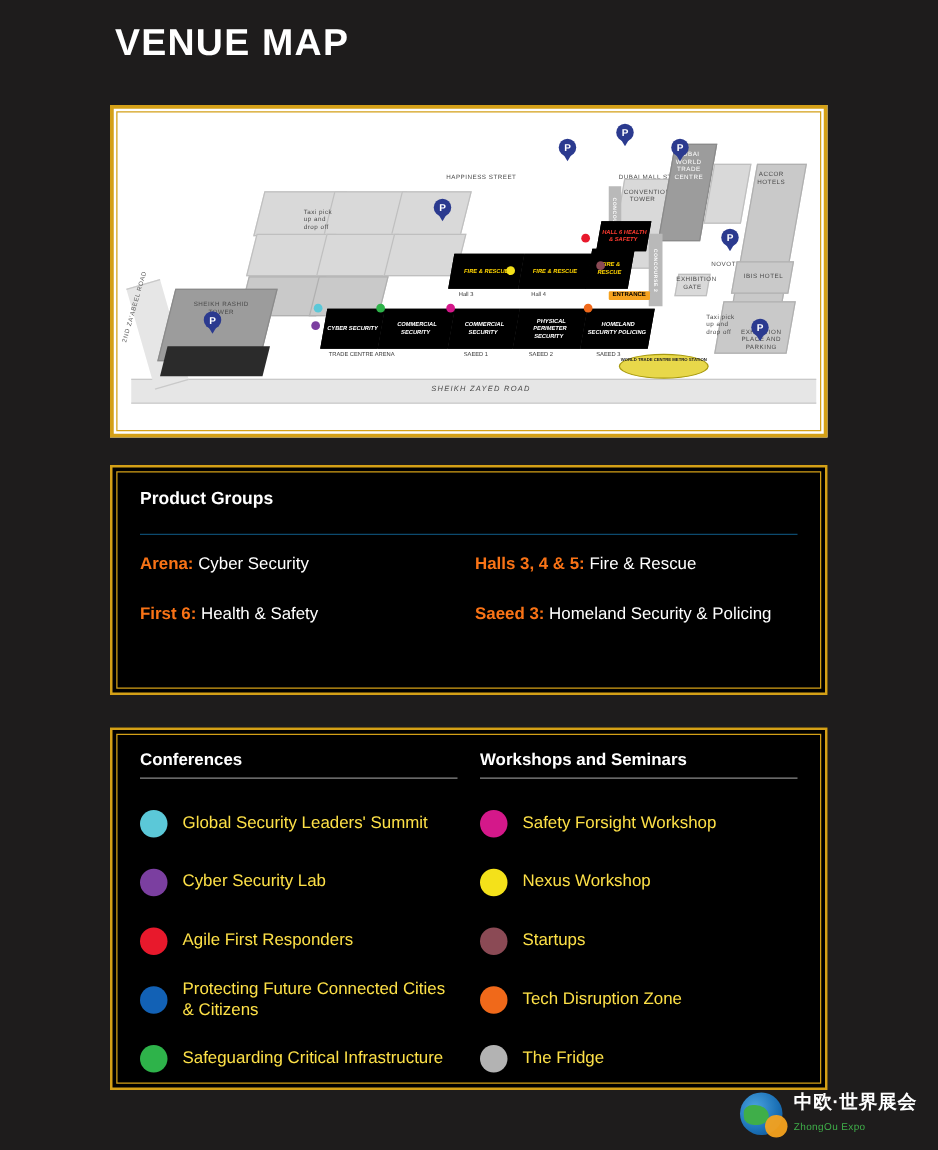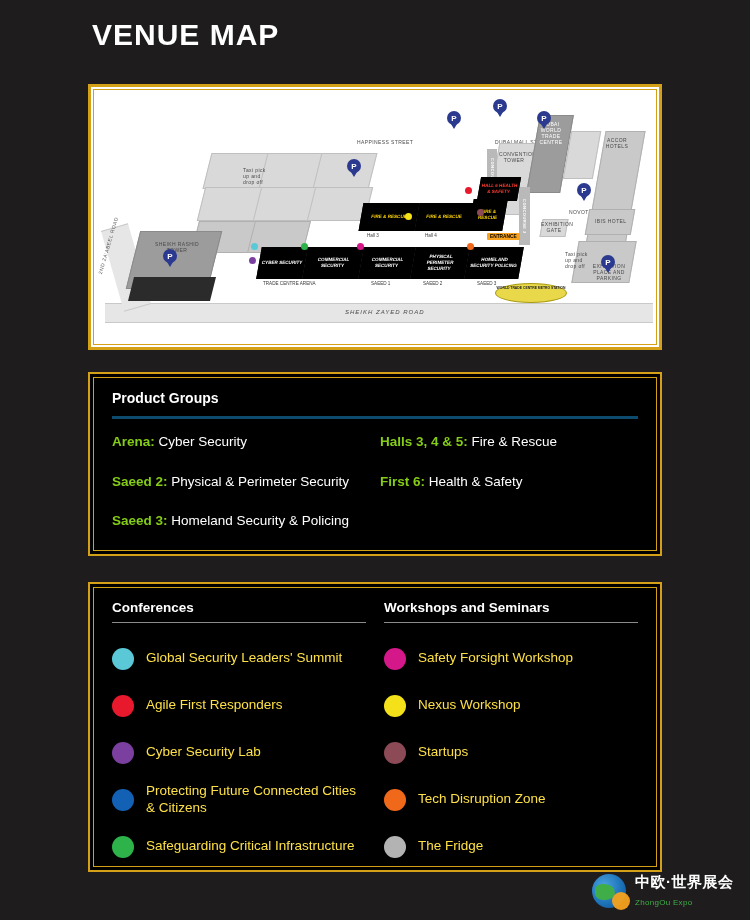--- a/index.html
+++ b/index.html
@@ -187,37 +187,37 @@
   .panel-pad {
     position: absolute;
     inset: 0;
     padding: 16px 22px;
     box-sizing: border-box;
   }
   .panel-heading {
     font-size: 14px;
     font-weight: bold;
     color: #ffffff;
-    padding-bottom: 10px;
-    border-bottom: 3px solid #0c4a6e;
+    padding-bottom: 21px;
+    border-bottom: 1px solid #0c4a6e;
     margin-bottom: 14px;
   }
   .pg-grid {
     display: grid;
     grid-template-columns: 1fr 1fr;
     row-gap: 22px;
     column-gap: 10px;
   }
   .pg-item {
     font-size: 13.5px;
     color: #ffffff;
     line-height: 1.3;
   }
   .pg-item .pg-key {
-    color: #84cc16;
+    color: #f97316;
     font-weight: bold;
   }
 
   
   #legend-panel {
     left: 88px;
     top: 582px;
     width: 574px;
     height: 290px;
   }
@@ -416,24 +416,20 @@
     <div class="pg-grid">
       <div class="pg-item">
         <span class="pg-key">Arena:</span>
         <span>Cyber Security</span>
       </div>
       <div class="pg-item">
         <span class="pg-key">Halls 3, 4 &amp; 5:</span>
         <span>Fire &amp; Rescue</span>
       </div>
       <div class="pg-item">
-        <span class="pg-key">Saeed 2:</span>
-        <span>Physical &amp; Perimeter Security</span>
-      </div>
-      <div class="pg-item">
         <span class="pg-key">First 6:</span>
         <span>Health &amp; Safety</span>
       </div>
       <div class="pg-item">
         <span class="pg-key">Saeed 3:</span>
         <span>Homeland Security &amp; Policing</span>
       </div>
     </div>
   </div>
 </div>
@@ -443,26 +439,26 @@
   <div class="legend-cols">
 
     <div>
       <div class="legend-col-head">Conferences</div>
 
       <div class="legend-item">
         <span class="legend-swatch" style="background:#5bc8d8;"></span>
         <span class="legend-text">Global Security Leaders' Summit</span>
       </div>
       <div class="legend-item">
+        <span class="legend-swatch" style="background:#7b3fa0;"></span>
+        <span class="legend-text">Cyber Security Lab</span>
+      </div>
+      <div class="legend-item">
         <span class="legend-swatch" style="background:#e8192c;"></span>
         <span class="legend-text">Agile First Responders</span>
-      </div>
-      <div class="legend-item">
-        <span class="legend-swatch" style="background:#7b3fa0;"></span>
-        <span class="legend-text">Cyber Security Lab</span>
       </div>
       <div class="legend-item">
         <span class="legend-swatch" style="background:#1261b5;"></span>
         <span class="legend-text">Protecting Future Connected Cities &amp; Citizens</span>
       </div>
       <div class="legend-item">
         <span class="legend-swatch" style="background:#2eb34a;"></span>
         <span class="legend-text">Safeguarding Critical Infrastructure</span>
       </div>
     </div>

